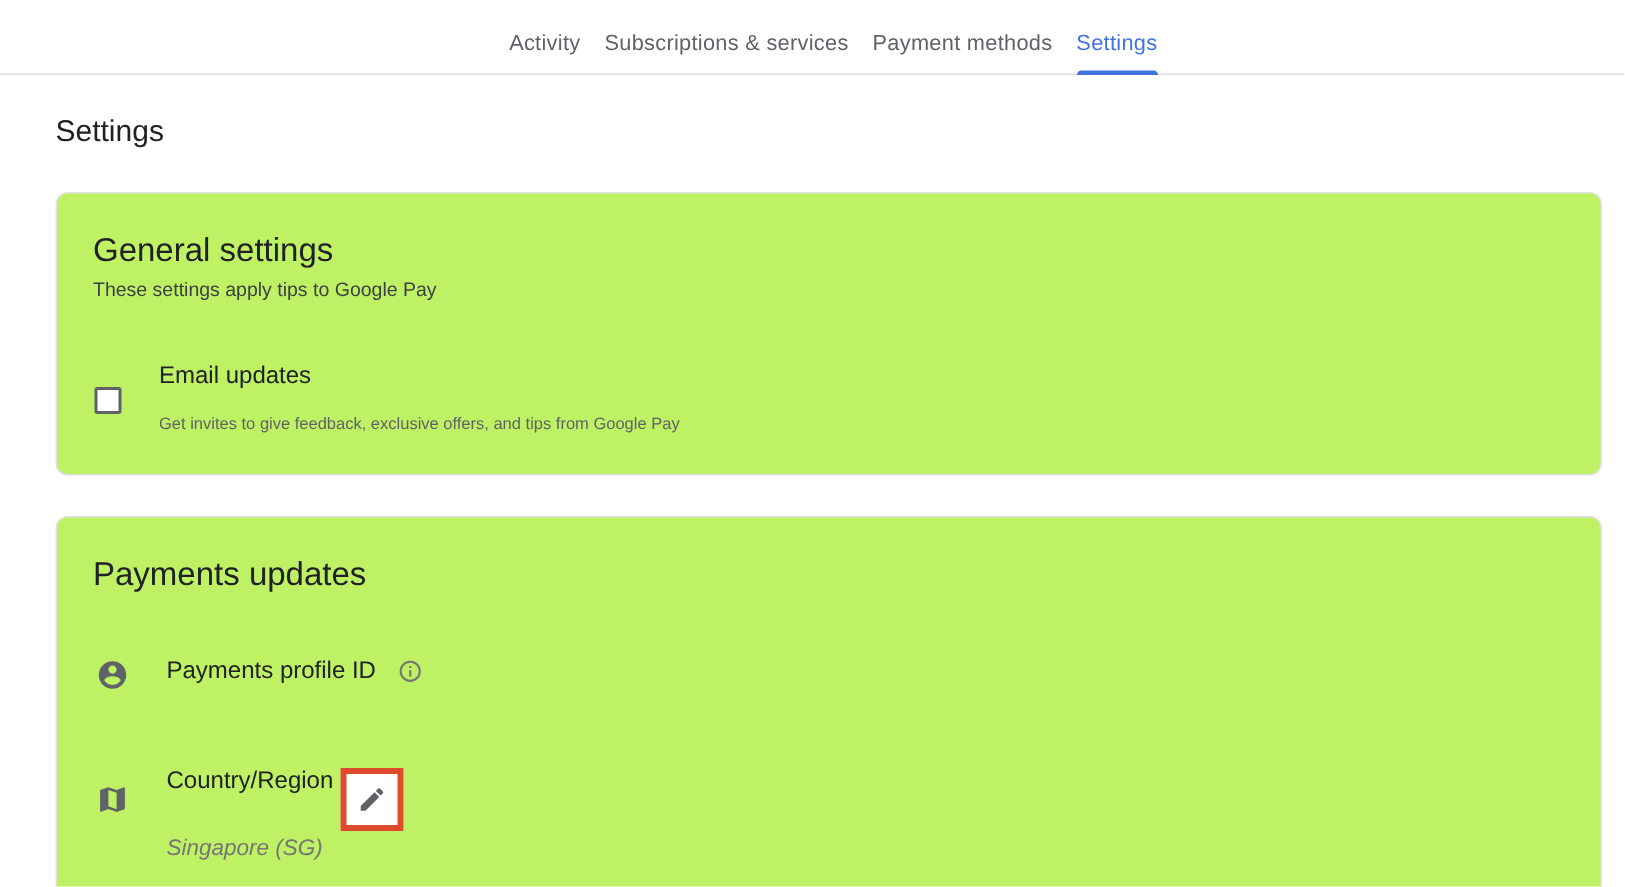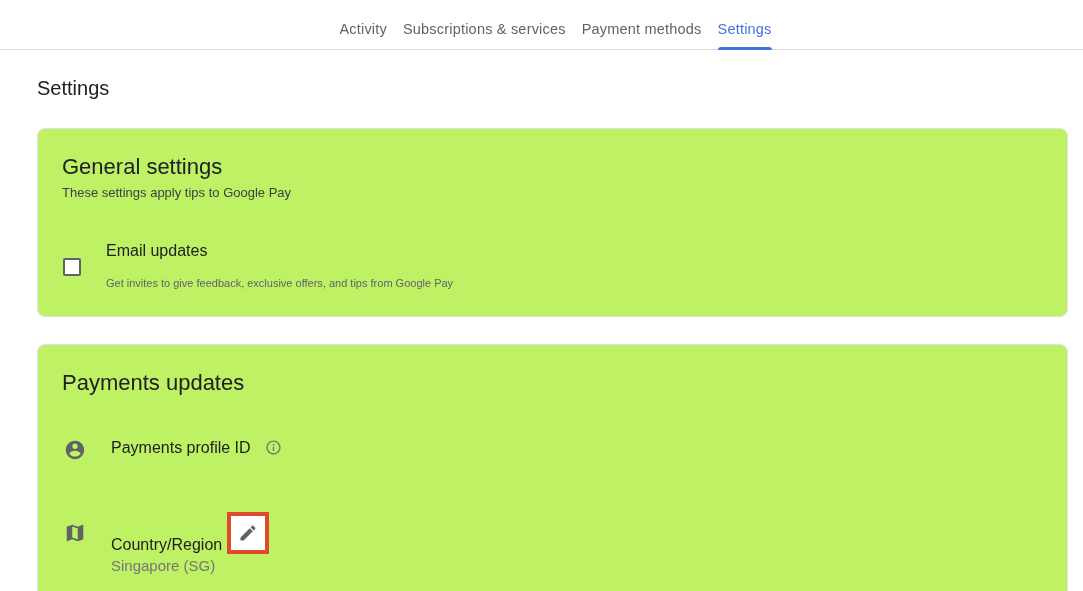--- a/index.html
+++ b/index.html
@@ -129,21 +129,21 @@
   .country-row {
     display: flex;
     align-items: flex-start;
     margin-top: 51px;
     margin-left: 2px;
   }
   .country-row .row-icon { margin-top: 10px; }
   .country-text { margin-left: 25px; }
   .country-line1 {
     display: flex;
-    align-items: flex-end;
+    align-items: flex-start;
     height: 42px;
   }
   .country-label {
     font-size: 16px;
     color: #202124;
   }
   .edit-btn {
     margin-left: 5px;
     width: 42px; height: 42px;
     border: 4px solid #e04a2c;
@@ -153,20 +153,21 @@
     justify-content: center;
     cursor: pointer;
     padding: 0;
   }
   .edit-btn svg { display: block; width: 20px; height: 20px; fill: #5f6368; }
   .country-value {
     margin-top: 3px;
     font-size: 15px;
     color: #757575;
     line-height: 18px;
+    font-style: italic;
   }
 </style>
 </head>
 <body>
 
 <nav class="tabbar">
   <div class="tab">Activity</div>
   <div class="tab">Subscriptions &amp; services</div>
   <div class="tab">Payment methods</div>
   <div class="tab active">Settings</div>

